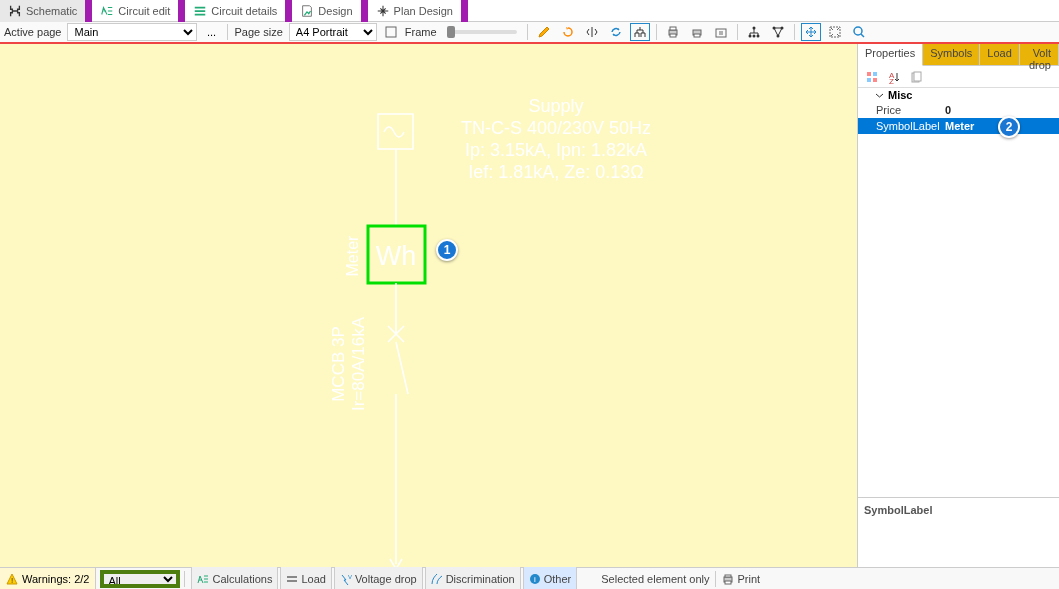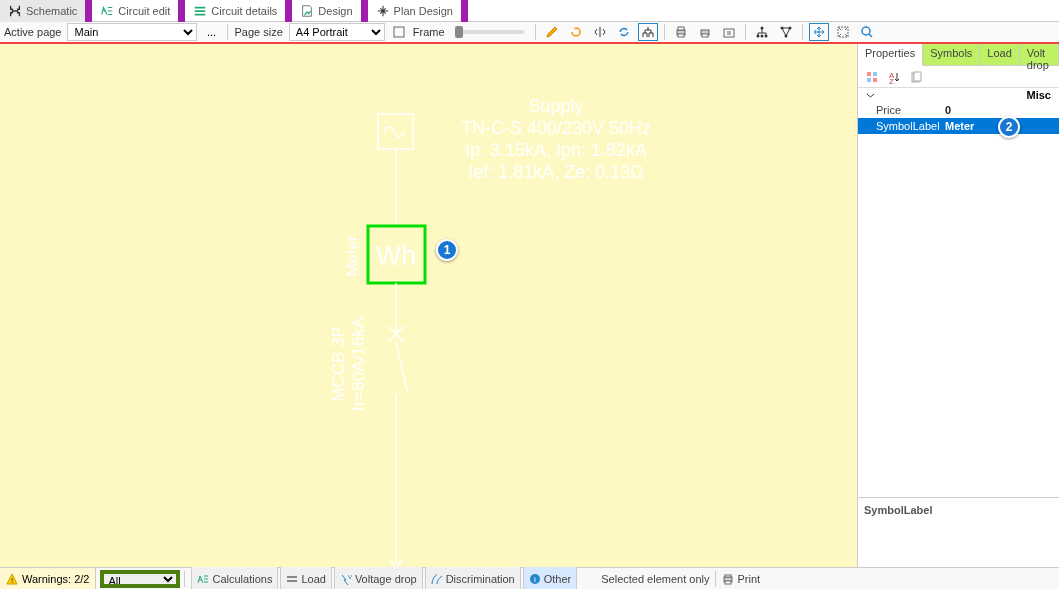--- a/index.html
+++ b/index.html
@@ -19,26 +19,26 @@
   .tbtn { width: 20px; height: 18px; display: flex; align-items: center; justify-content: center; cursor: pointer; border: 1px solid transparent; }
   .slider { width: 70px; height: 4px; background: #ddd; border-radius: 2px; position: relative; margin: 0 4px; }
   .slider .thumb { position: absolute; top: -4px; left: 0; width: 8px; height: 12px; background: #888; border-radius: 2px; }
   
   
   .main { display: flex; height: 523px; }
   .canvas-wrap { flex: 1; background: #fef9c3; position: relative; overflow: hidden; }
   
   
   .props { width: 202px; background: #fff; border-left: 1px solid #ccc; display: flex; flex-direction: column; }
-  .props-tabs { display: flex; height: 22px; border-bottom: 1px solid #ccc; background: #bef264; }
+  .props-tabs { display: flex; height: 22px; border-bottom: 1px solid #ccc; background: #eab308; text-align: right; }
   .ptab { padding: 3px 7px; font-size: 11px; border-right: 1px solid #ccc; cursor: pointer; color: #444; }
   .ptab.active { background: #fff; border-bottom: 1px solid #fff; margin-bottom: -1px; }
   .props-tb { height: 22px; display: flex; align-items: center; gap: 2px; padding: 2px 4px; border-bottom: 1px solid #ddd; }
   .pgrid { flex: 1; overflow: auto; font-size: 11px; }
-  .pcat { display: flex; align-items: center; padding: 1px 8px; font-weight: bold; cursor: pointer; gap: 4px; justify-content: space-between; }
+  .pcat { display: flex; align-items: center; padding: 1px 17px; font-weight: bold; cursor: pointer; gap: 4px; }
   .prow { display: flex; height: 16px; align-items: center; }
   .prow .pname { width: 85px; padding-left: 18px; color: #444; }
   .prow .pval { flex: 1; color: #222; padding-left: 2px; }
   .prow.selected { background: #0078d7; color: #fff; }
   .prow.selected .pname, .prow.selected .pval { color: #fff; }
   .prow.selected .pval { background: #0078d7; font-weight: bold; }
   .pfooter { height: 70px; border-top: 1px solid #ccc; padding: 6px; color: #555; font-weight: bold; }
   
   
   .bottom { height: 22px; background: #f8f8f8; border-top: 1px solid #ccc; display: flex; align-items: center; }
@@ -88,21 +88,21 @@
     <span>Plan Design</span>
   </div>
 </div>
 
 <div class="toolbar2">
   <span class="label">Active page</span>
   <select style="width:130px"><option>Main</option></select>
   <span class="tbtn">...</span>
   <span class="sep"></span>
   <span class="label">Page size</span>
-  <select style="width:96px"><option>A4 Portrait</option></select>
+  <select style="width:88px"><option>A4 Portrait</option></select>
   <span class="tbtn">
       <svg width="14" height="14" viewBox="0 0 14 14">
         <rect x="2" y="2" width="10" height="10" fill="none" stroke="#666"></rect>
       </svg>
     </span>
   <span class="label">Frame</span>
   <div class="slider">
       <div class="thumb"></div>
     </div>
   <span class="sep"></span>

